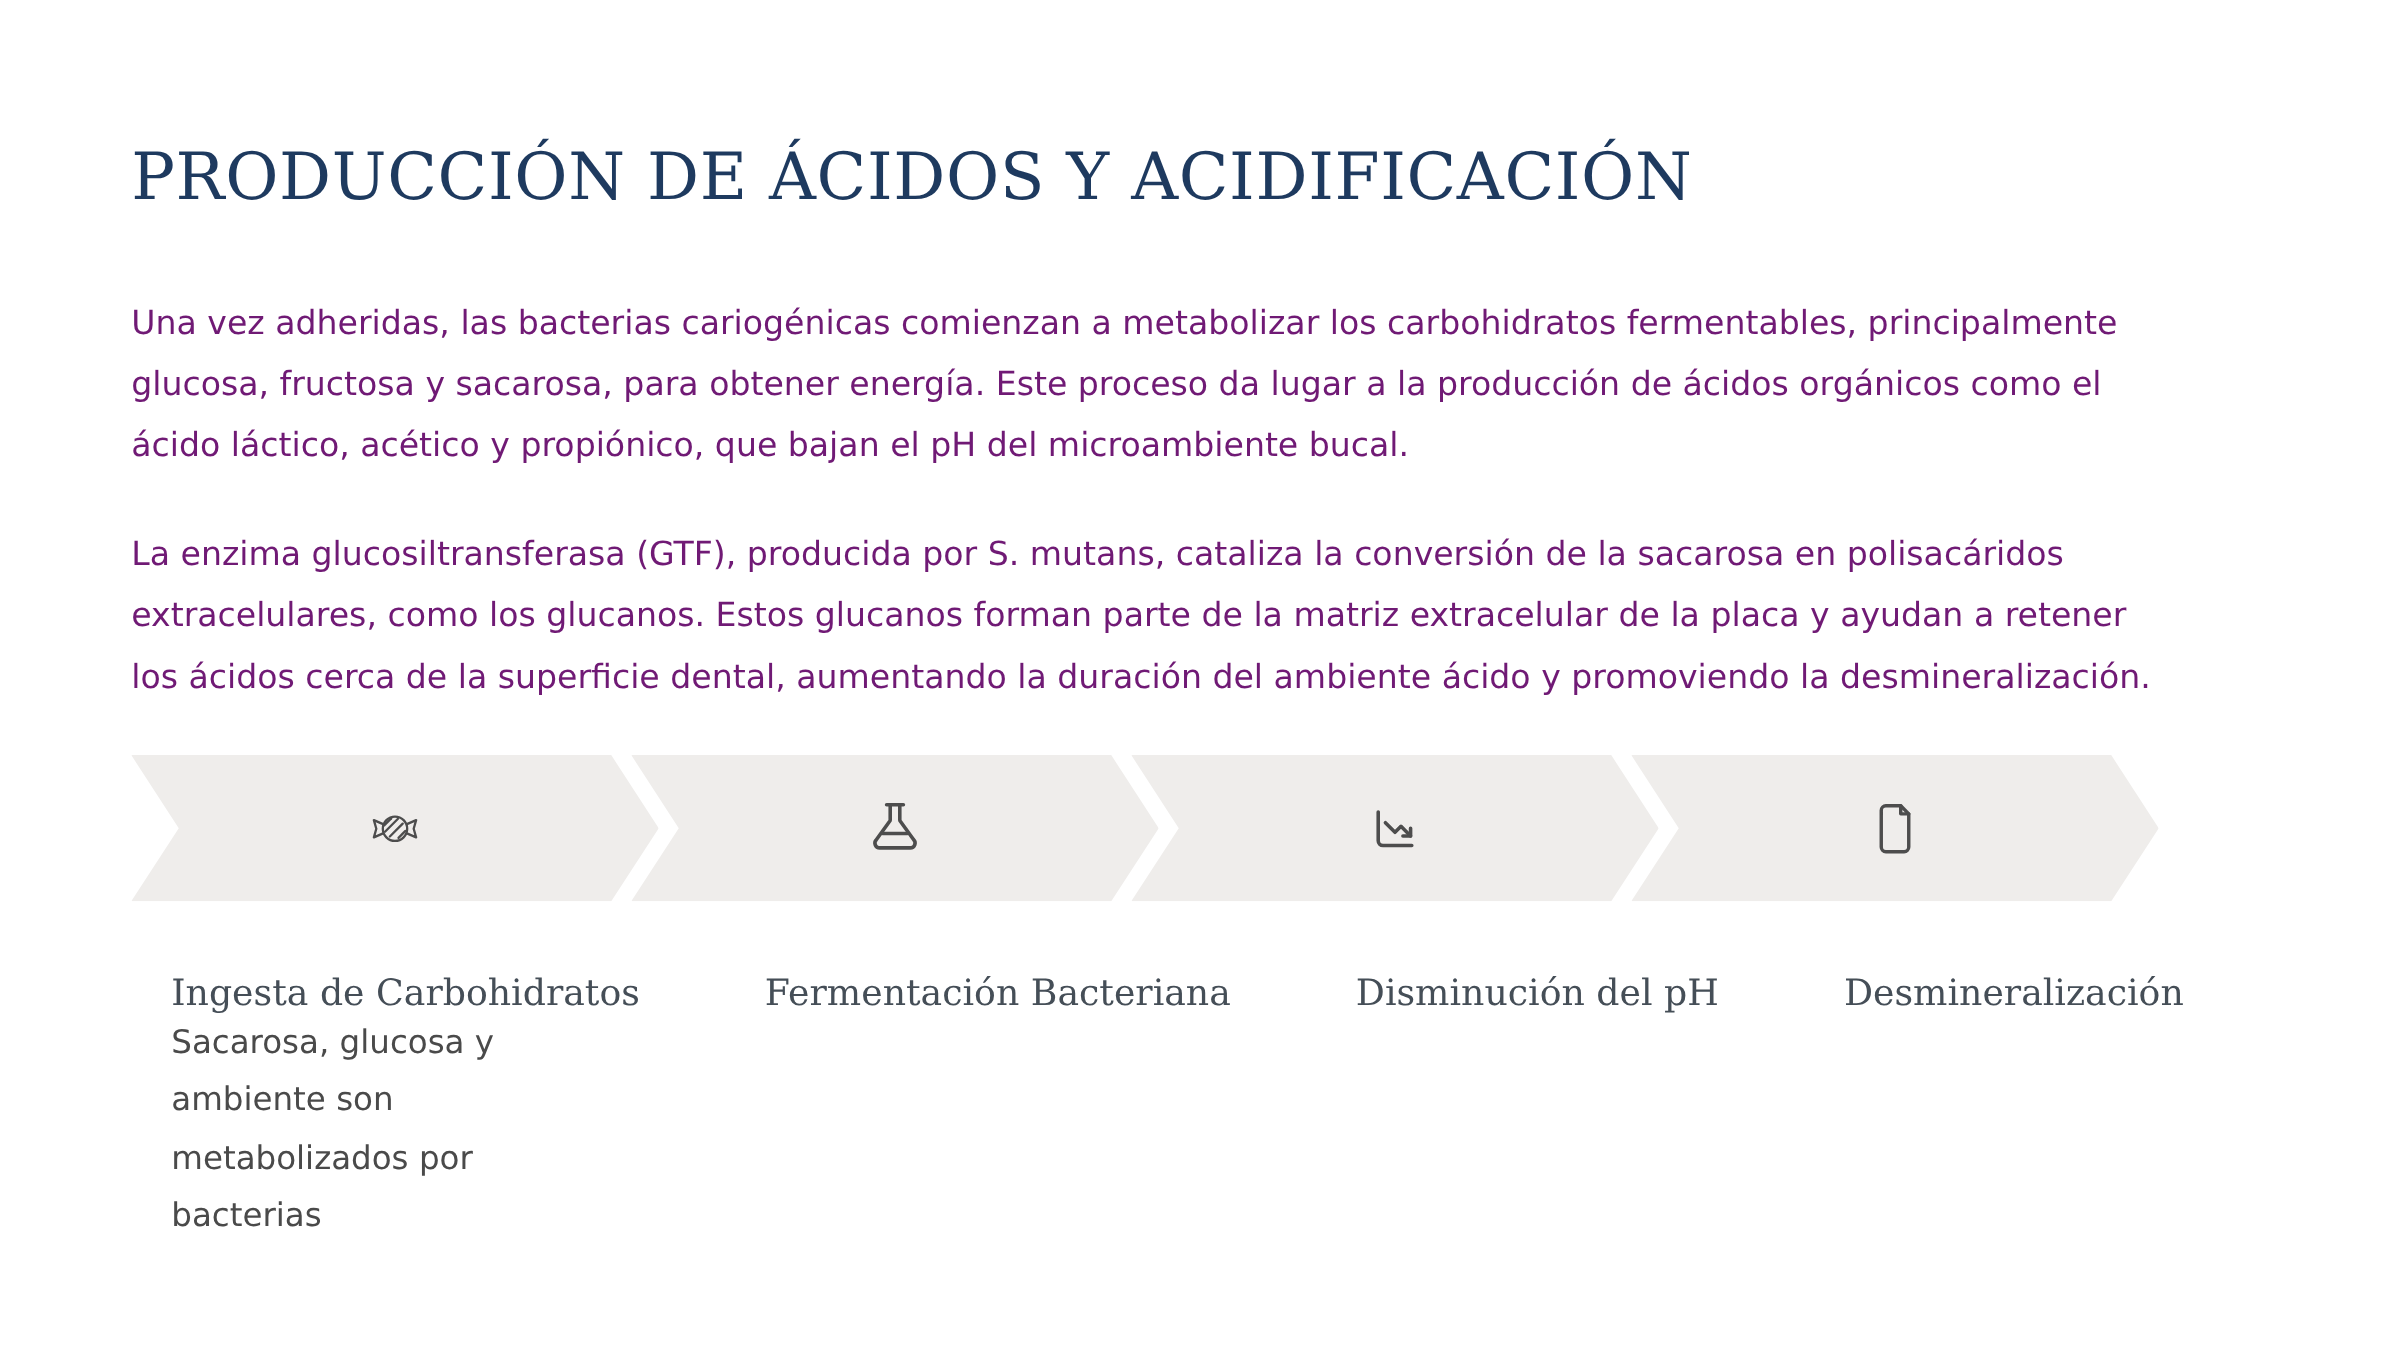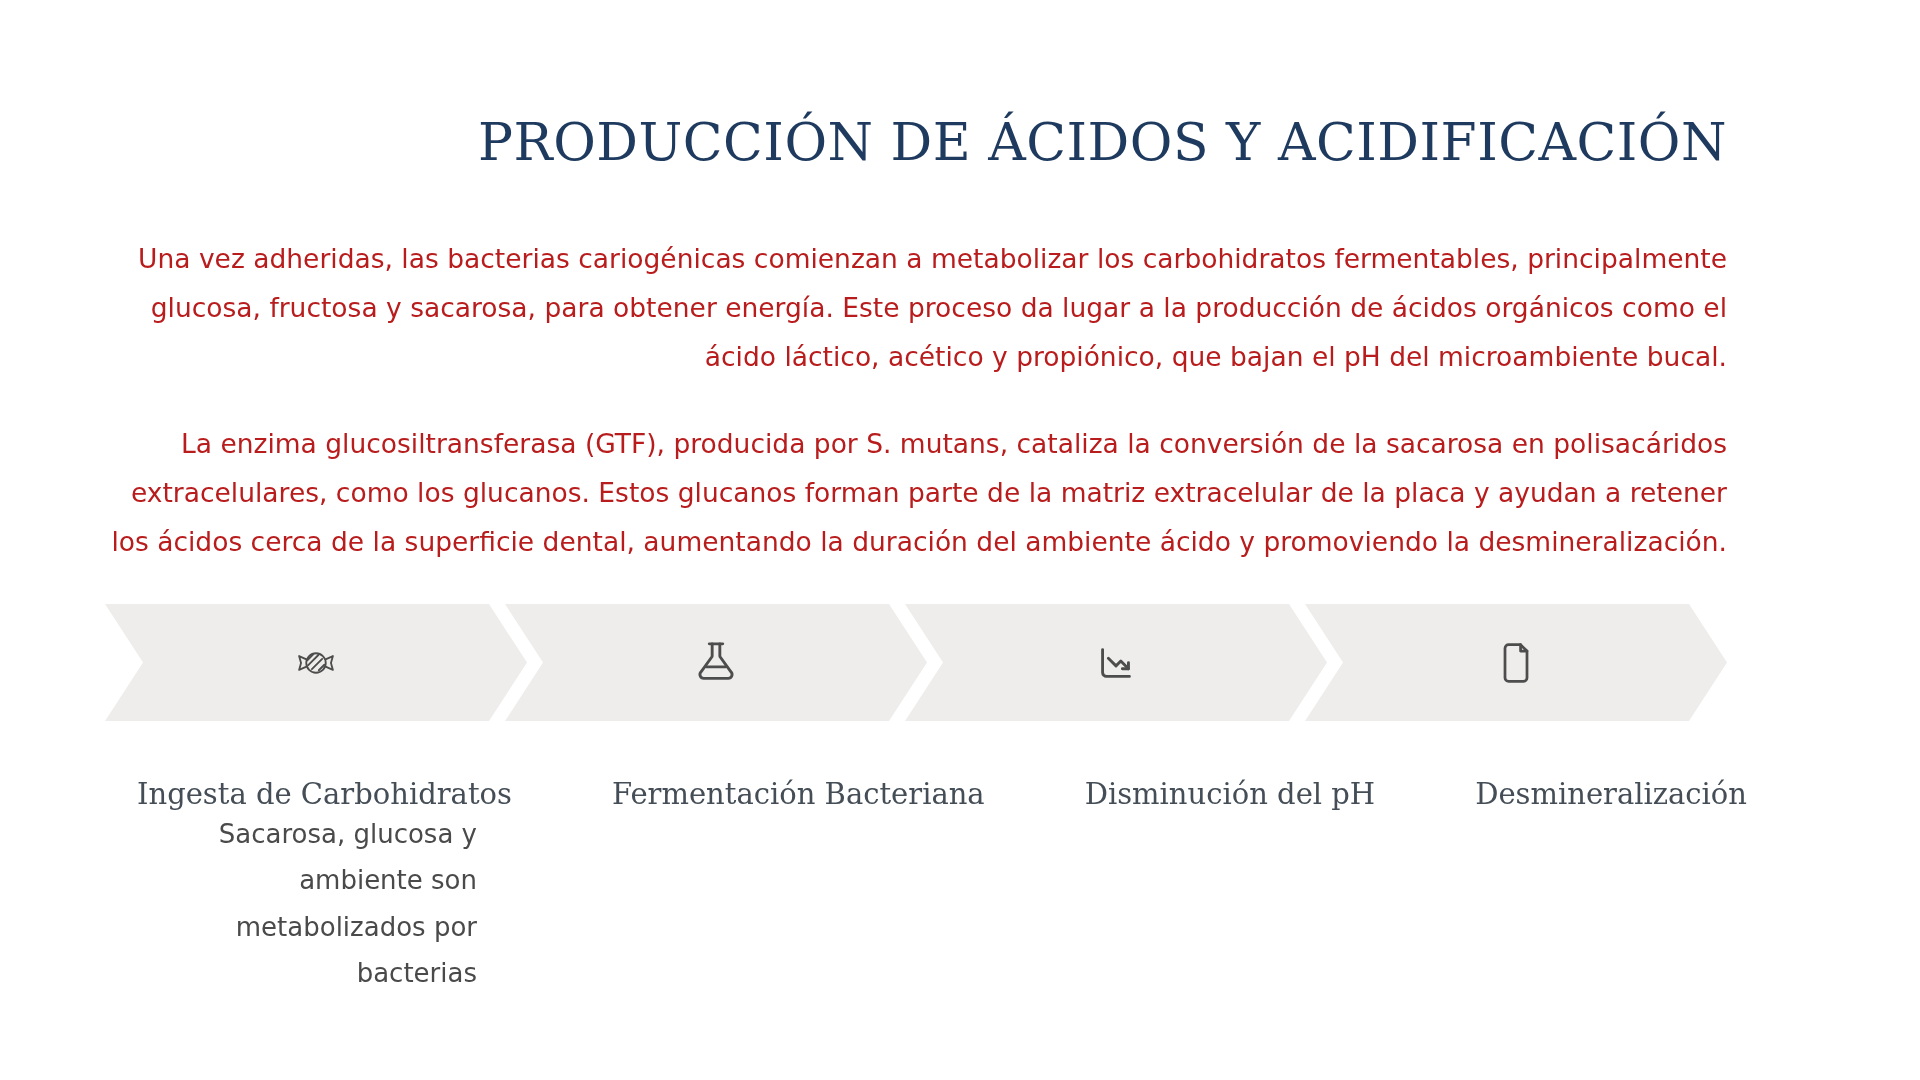--- a/index.html
+++ b/index.html
@@ -4,37 +4,36 @@
 <style>
   * { margin: 0; padding: 0; box-sizing: border-box; }
   html, body { width: 1920px; height: 1080px; background: #ffffff; overflow: hidden; }
   body { font-family: "DejaVu Sans", sans-serif; }
 
   .page {
     width: 1832px;
     height: 1080px;
     padding: 112px 105px 16px 105px;
     background: #ffffff;
-    text-align: right;
   }
 
   .page-title {
     font-family: "DejaVu Serif", "Liberation Serif", serif;
     font-weight: 400;
     font-size: 52px;
     letter-spacing: 0.5px;
     color: #1e3a5f;
     margin-bottom: 62px;
     white-space: nowrap;
   }
 
   .intro p {
     font-size: 26.5px;
     line-height: 1.85;
-    color: #b91c1c;
+    color: #701a75;
     margin-bottom: 38px;
     max-width: 1730px;
   }
 
   
   .chevron-row {
     display: flex;
     margin-top: 28px;
     height: 117px;
   }

